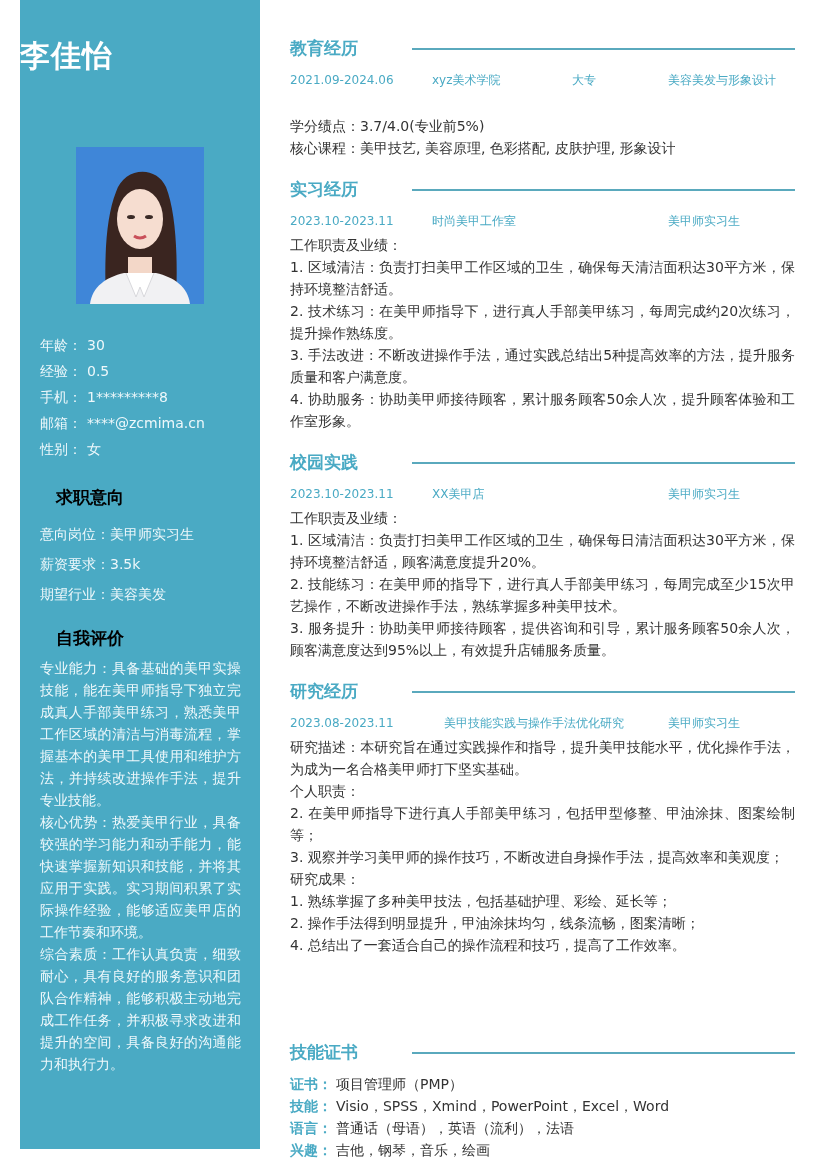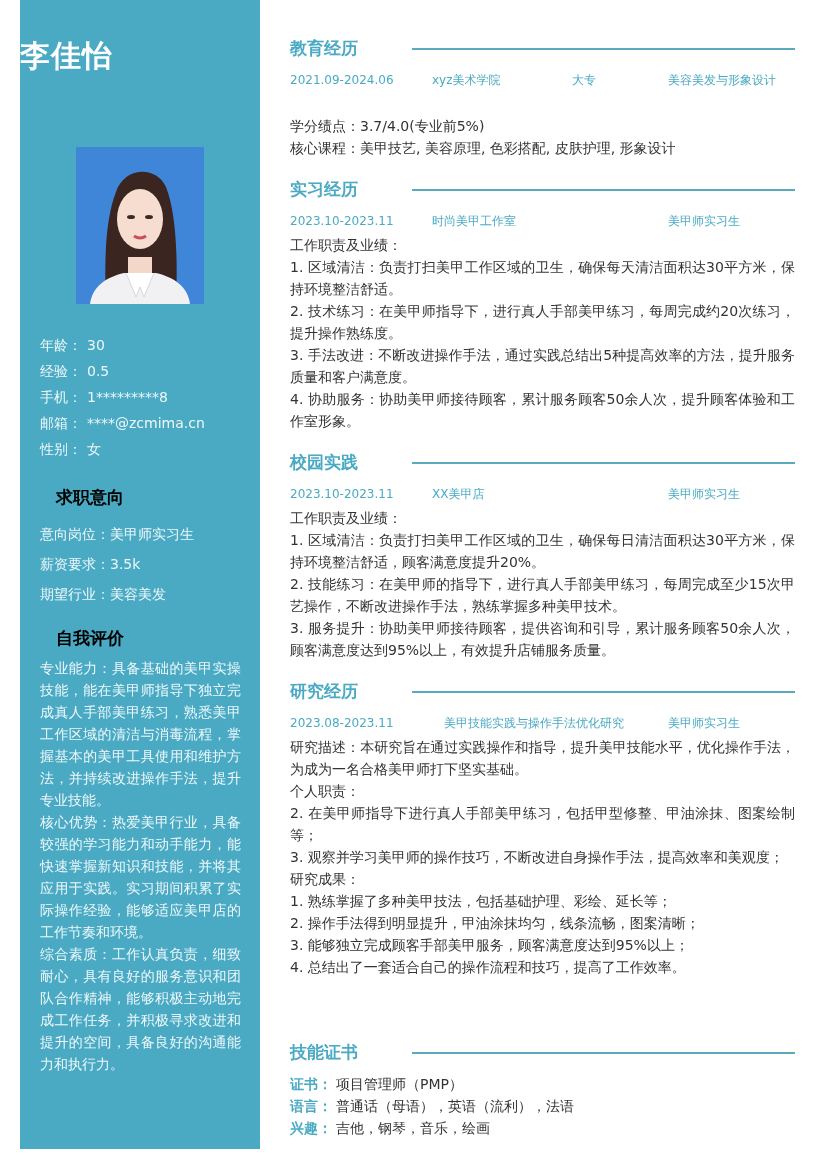--- a/index.html
+++ b/index.html
@@ -152,26 +152,26 @@
     <span style="left:378px;">美甲师实习生</span>
   </div>
   <div class="body-text" style="top:736px;">
     <p>研究描述：本研究旨在通过实践操作和指导，提升美甲技能水平，优化操作手法，为成为一名合格美甲师打下坚实基础。</p>
     <p>个人职责：</p>
     <p>2. 在美甲师指导下进行真人手部美甲练习，包括甲型修整、甲油涂抹、图案绘制等；</p>
     <p>3. 观察并学习美甲师的操作技巧，不断改进自身操作手法，提高效率和美观度；</p>
     <p>研究成果：</p>
     <p>1. 熟练掌握了多种美甲技法，包括基础护理、彩绘、延长等；</p>
     <p>2. 操作手法得到明显提升，甲油涂抹均匀，线条流畅，图案清晰；</p>
-    <p>3. 能够独立完成顾客手部美甲服务，顾客满意度达到95%以上；</p>
     <p>4. 总结出了一套适合自己的操作流程和技巧，提高了工作效率。</p>
   </div>
 
   <div class="sec-h" style="top:1041px;">
     <span class="t">技能证书</span>
     <span class="line"></span>
   </div>
   <div class="body-text" style="top:1073px;">
     <div class="skill-row"><span class="k">证书：</span><span>项目管理师（PMP）</span></div>
+    <div class="skill-row"><span class="k">技能：</span><span>Visio，SPSS，Xmind，PowerPoint，Excel，Word</span></div>
     <div class="skill-row"><span class="k">语言：</span><span>普通话（母语），英语（流利），法语</span></div>
     <div class="skill-row"><span class="k">兴趣：</span><span>吉他，钢琴，音乐，绘画</span></div>
   </div>
 </div>
 
 </body></html>

